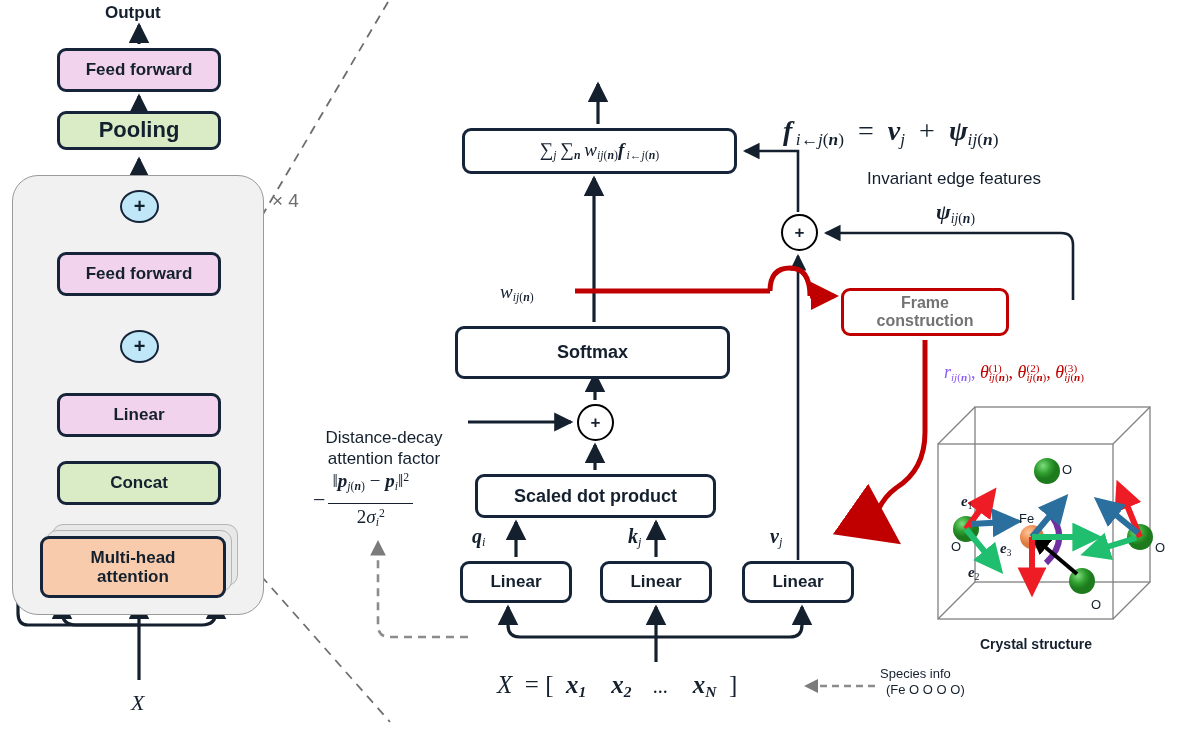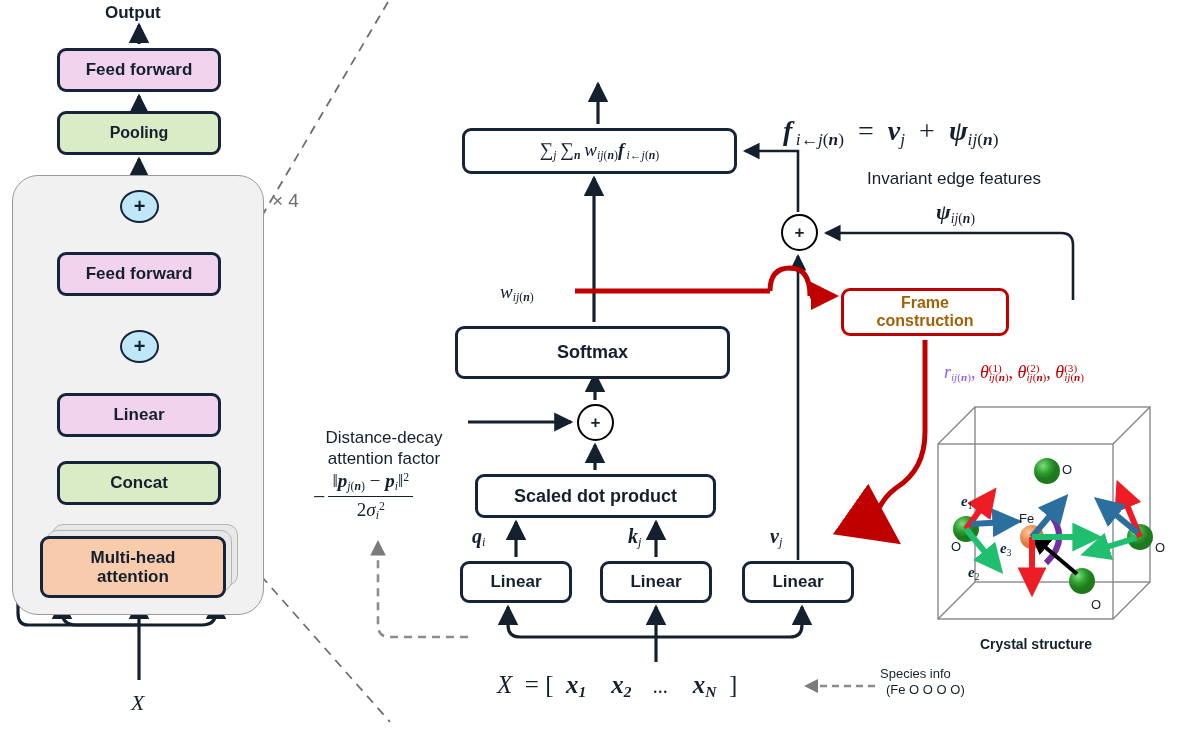--- a/index.html
+++ b/index.html
@@ -23,21 +23,21 @@
     text-align:center;
     font-weight:bold;
     line-height:1.12;
     background:#fff;
     z-index:6;
   }
   .box.pink{background:#f2d3ee;}
   .box.green{background:#d9ecc6;}
   .box.orange{background:#f7cbab;}
   .box.white{background:#ffffff;}
-  .box.redline{border-color:#c00000;border-width:3px;color:#a16207;justify-content:center;}
+  .box.redline{border-color:#c00000;border-width:3px;color:#737373;justify-content:center;}
 
   
   .plus{
     position:absolute;border-radius:50%;
     display:flex;align-items:center;justify-content:center;
     font-weight:bold;z-index:7;box-sizing:border-box;
   }
   .plus.blue{background:#bfe7f7;border:2px solid #16243a;font-size:20px;}
   .plus.white{background:#fff;border:2.5px solid #000;font-size:17px;}
 
@@ -61,42 +61,42 @@
   .math{font-family:"Liberation Serif","DejaVu Serif",serif;}
   .serif-i{font-family:"Liberation Serif","DejaVu Serif",serif;font-style:italic;}
   .bi{font-family:"Liberation Serif","DejaVu Serif",serif;font-style:italic;font-weight:bold;}
   sub{font-size:0.62em;vertical-align:-0.28em;}
   sup{font-size:0.62em;vertical-align:0.50em;}
   .red{color:#c00000;}
   .gray{color:#6d6d6d;}
 
   
   .frac{display:inline-block;vertical-align:middle;text-align:center;}
-  .frac .num{border-bottom:1.6px solid #14202e;padding:0 4px 2px 4px;display:block;}
+  .frac .num{border-bottom:1.6px solid #14202e;padding:0 4px 9px 4px;display:block;}
   .frac .den{padding:2px 4px 0 4px;display:block;}
 
   .crystal-caption{
     position:absolute;font-weight:bold;font-size:14px;z-index:9;
   }
 </style>
 </head>
 <body>
 
 <div id="stage">
 
   <div id="repeat-block" style="left:12px;top:175px;width:252px;height:440px;"></div>
 
   <div class="stackshadow" style="left:52px;top:524px;width:186px;height:62px;"></div>
   <div class="stackshadow" style="left:46px;top:530px;width:186px;height:62px;"></div>
 
   <div class="box pink" style="left:57px;top:48px;width:164px;height:44px;font-size:17px;">
     <span>Feed forward</span>
   </div>
 
-  <div class="box green" style="left:57px;top:111px;width:164px;height:44px;font-size:16px;">
+  <div class="box green" style="left:57px;top:111px;width:164px;height:39px;font-size:22px;">
     <span>Pooling</span>
   </div>
 
   <div class="box pink" style="left:57px;top:252px;width:164px;height:44px;font-size:17px;">
     <span>Feed forward</span>
   </div>
 
   <div class="box pink" style="left:57px;top:393px;width:164px;height:44px;font-size:17px;">
     <span>Linear</span>
   </div>

